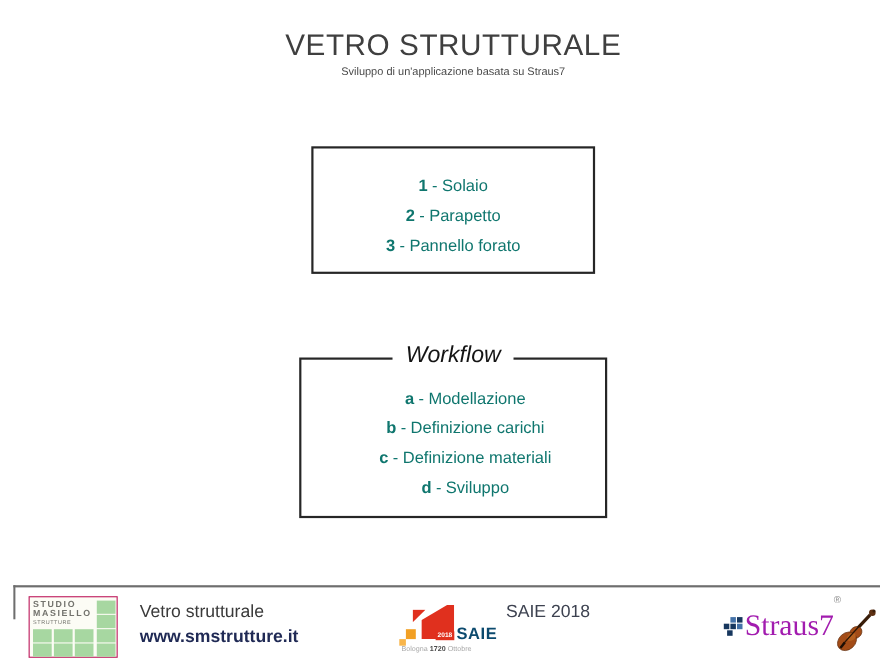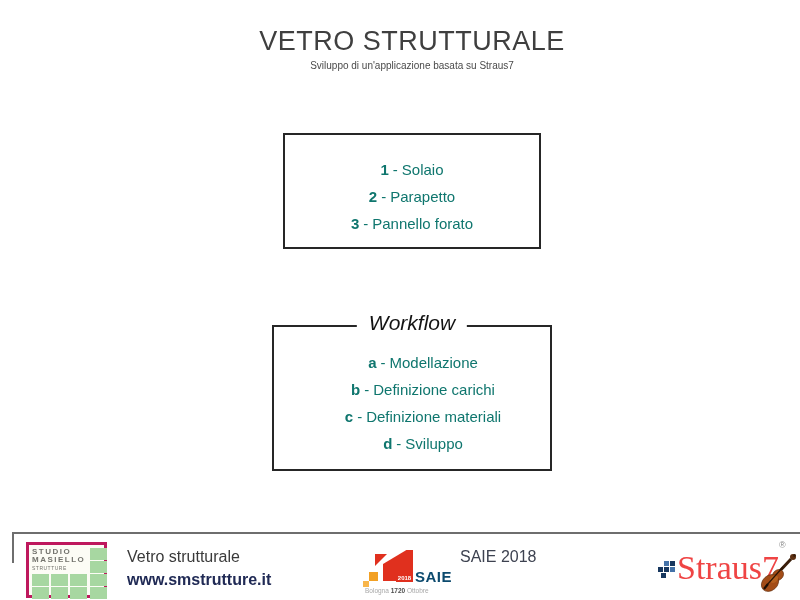--- a/index.html
+++ b/index.html
@@ -22,21 +22,21 @@
   .box-workflow .legend{font-style:italic;}
   .box-item{font-size:15px;color:#0f766e;}
   .box-item .k{font-weight:bold;margin-right:4px;}
   .box-item .s{margin-right:4px;}
 
   
   .divider{position:absolute;left:0;top:532px;width:800px;height:2px;background:#6e6e6e;}
   .edge-tick{position:absolute;left:0;top:532px;width:2px;height:31px;background:#6e6e6e;}
 
   .studio-logo{position:absolute;left:14px;top:542px;width:81px;height:56px;
-               background:#fcfcf5;border:3px solid #be185d;box-sizing:border-box;}
+               background:#fcfcf5;border:1px solid #be185d;box-sizing:border-box;}
   .studio-text{position:absolute;left:3px;top:3px;width:58px;color:#73736d;}
   .studio-text .l1,.studio-text .l2{font-size:8px;font-weight:bold;letter-spacing:1.5px;line-height:8px;}
   .studio-text .l3{font-size:5px;letter-spacing:.5px;margin-top:1px;}
   .sq{position:absolute;background:var(--logo-green,#a7d7a1);width:17px;height:12px;}
 
   .project-text{position:absolute;left:115px;top:545px;}
   .project-name{font-size:16px;line-height:23px;color:var(--footer-text,#3a3a3a);}
   .project-url{font-size:16px;line-height:23px;font-weight:bold;color:var(--url-navy,#202a55);text-align:right;}
 
   .saie-logo{position:absolute;left:351px;top:548px;width:90px;height:46px;}
@@ -51,21 +51,21 @@
   .saie-name{position:absolute;left:52px;top:20px;font-size:15px;font-weight:800;color:#0c4a6e;letter-spacing:.5px;}
   .saie-dates{position:absolute;left:2px;top:39px;font-size:6.5px;color:#a8a8a8;white-space:nowrap;}
   .saie-dates b{color:#4c4c4c;}
 
   .event-text{position:absolute;left:448px;top:545px;text-align:center;}
   .event-line{font-size:16px;line-height:23px;color:var(--event-text,#3d4250);}
 
   .straus-logo{position:absolute;left:646px;top:552px;display:flex;align-items:flex-start;}
   .straus-icon{position:relative;width:18px;height:18px;margin-top:9px;margin-right:1px;}
   .px{position:absolute;width:5px;height:5px;}
-  .straus-name{font-family:"Liberation Serif",serif;font-size:34px;line-height:32px;color:#ef4444;}
+  .straus-name{font-family:"Liberation Serif",serif;font-size:27px;line-height:32px;color:#a21caf;}
   .straus-reg{font-size:9px;color:#8a8a8a;position:relative;top:-12px;}
   .violin{position:absolute;left:744px;top:549px;width:50px;height:50px;}
 </style>
 </head>
 <body>
 
 <div class="slide">
 
   <div class="header">
     <div class="title">VETRO STRUTTURALE</div>

